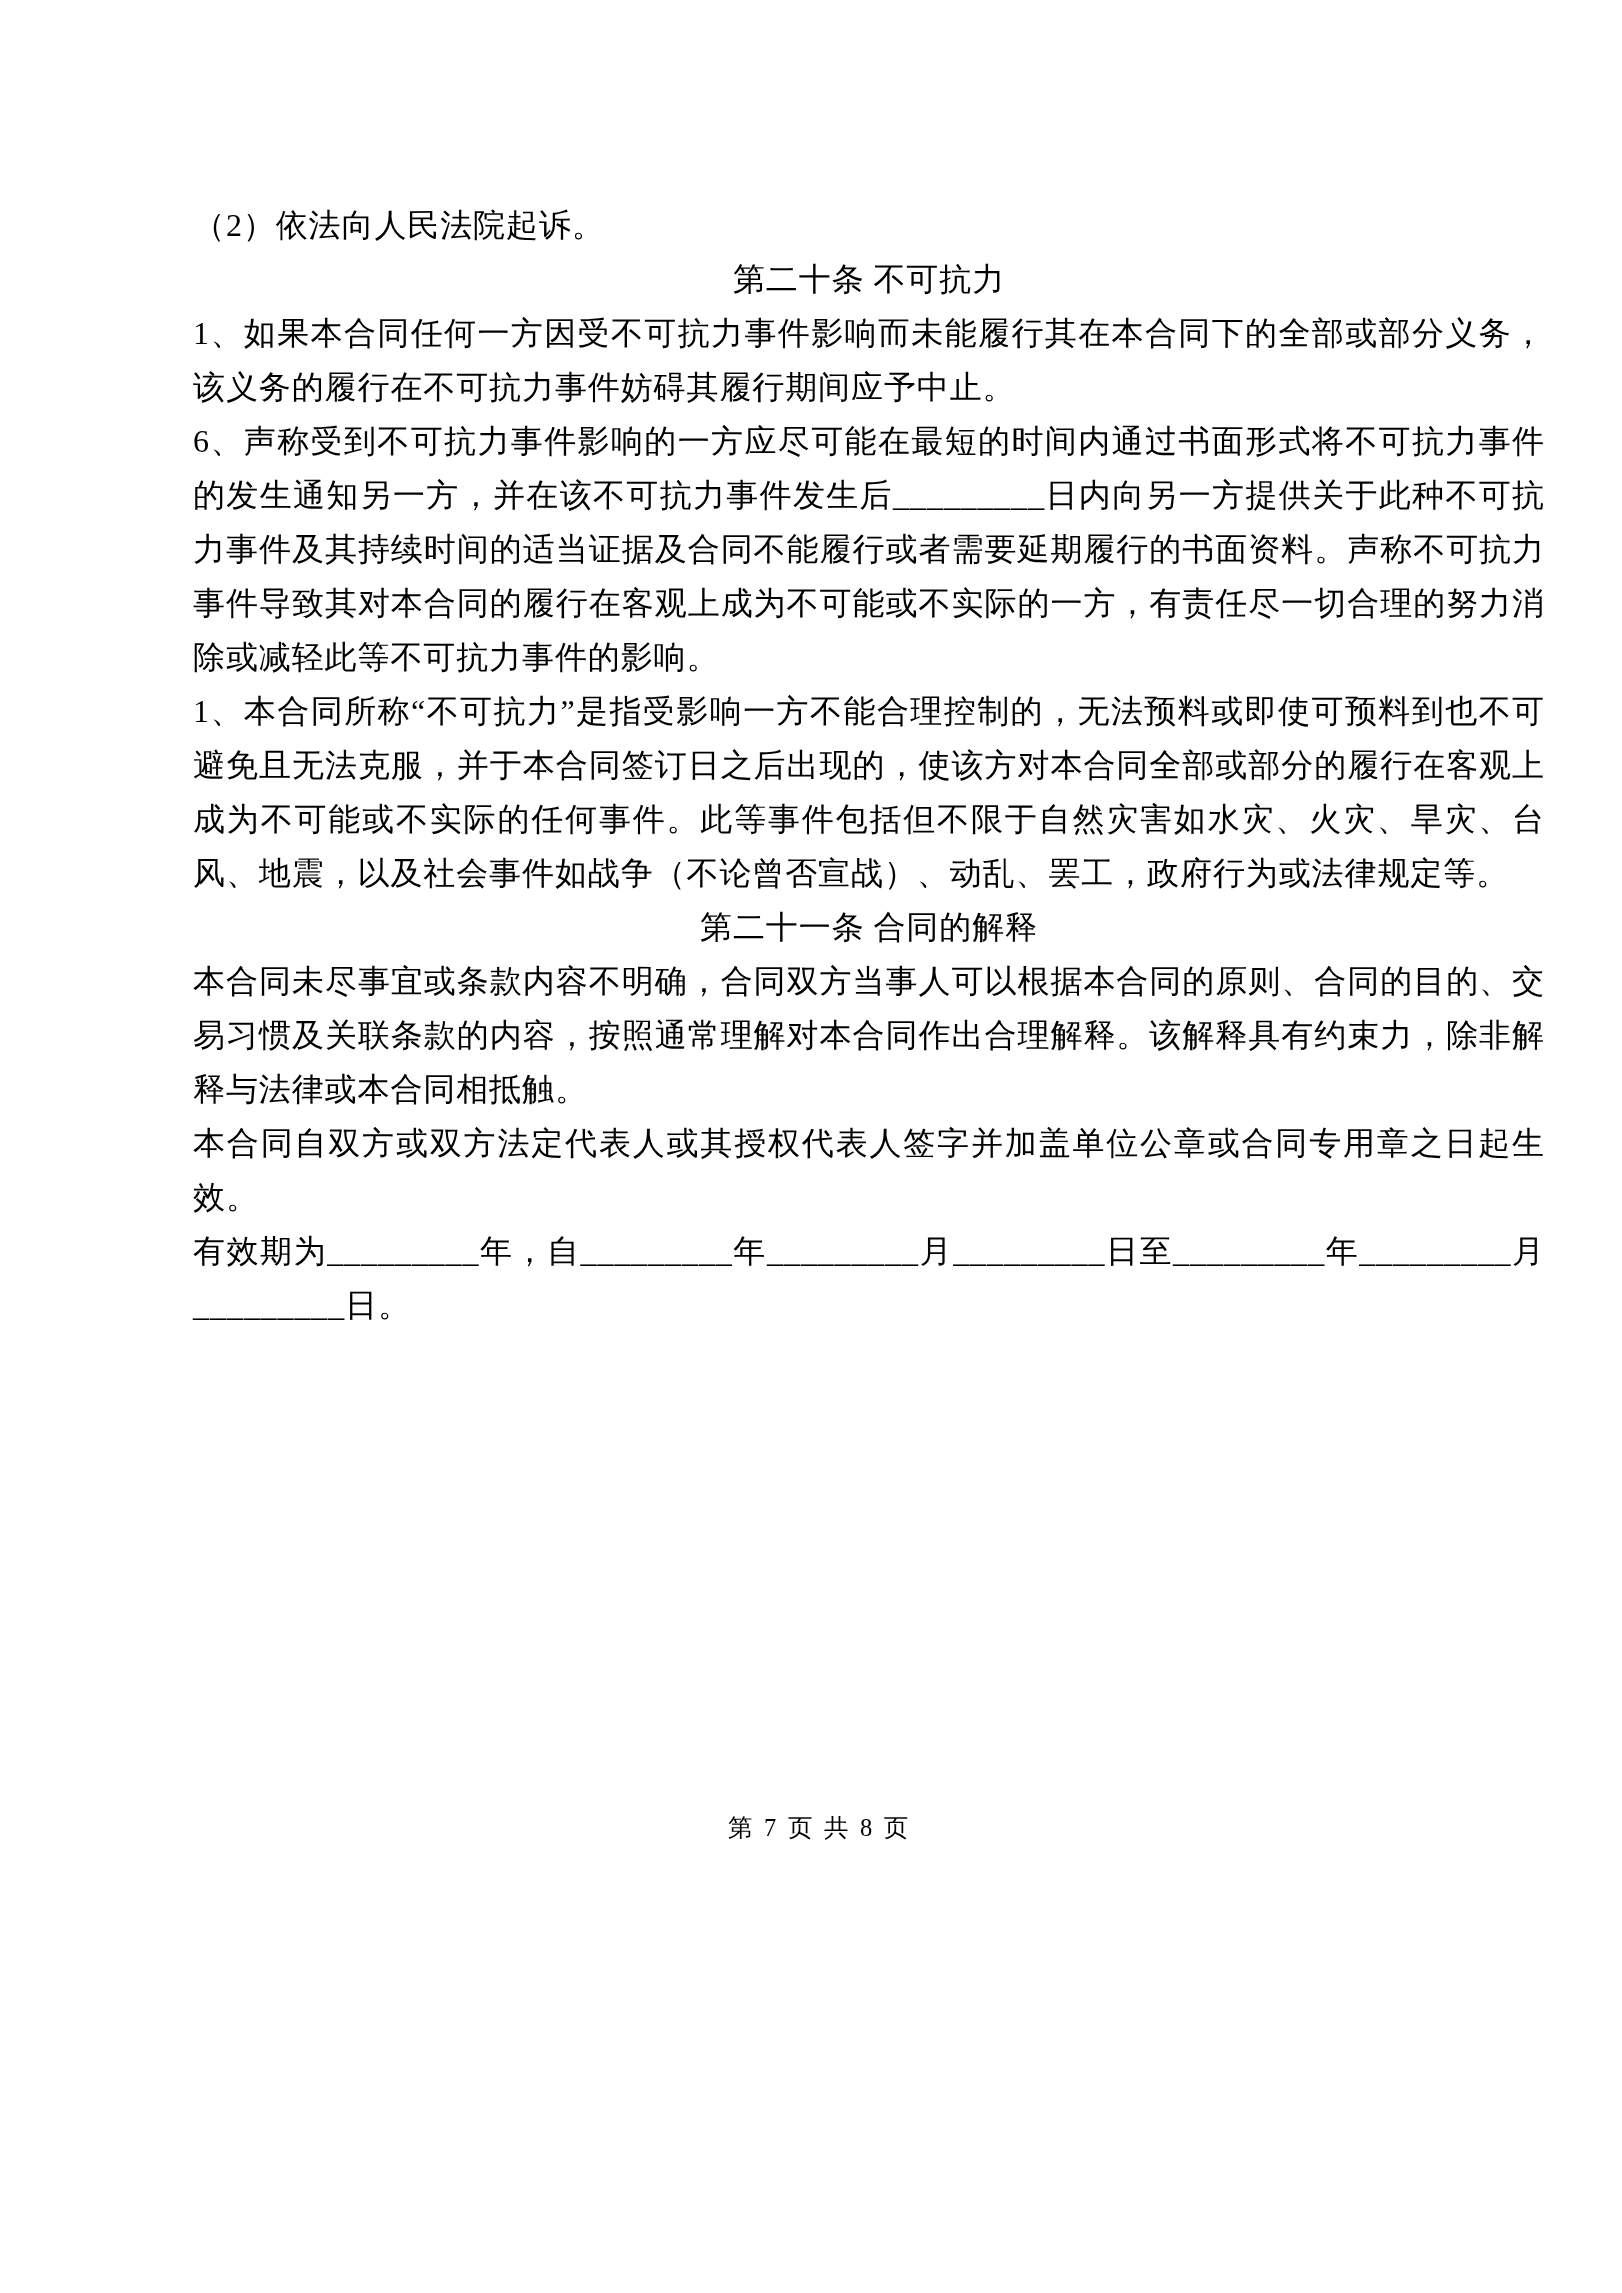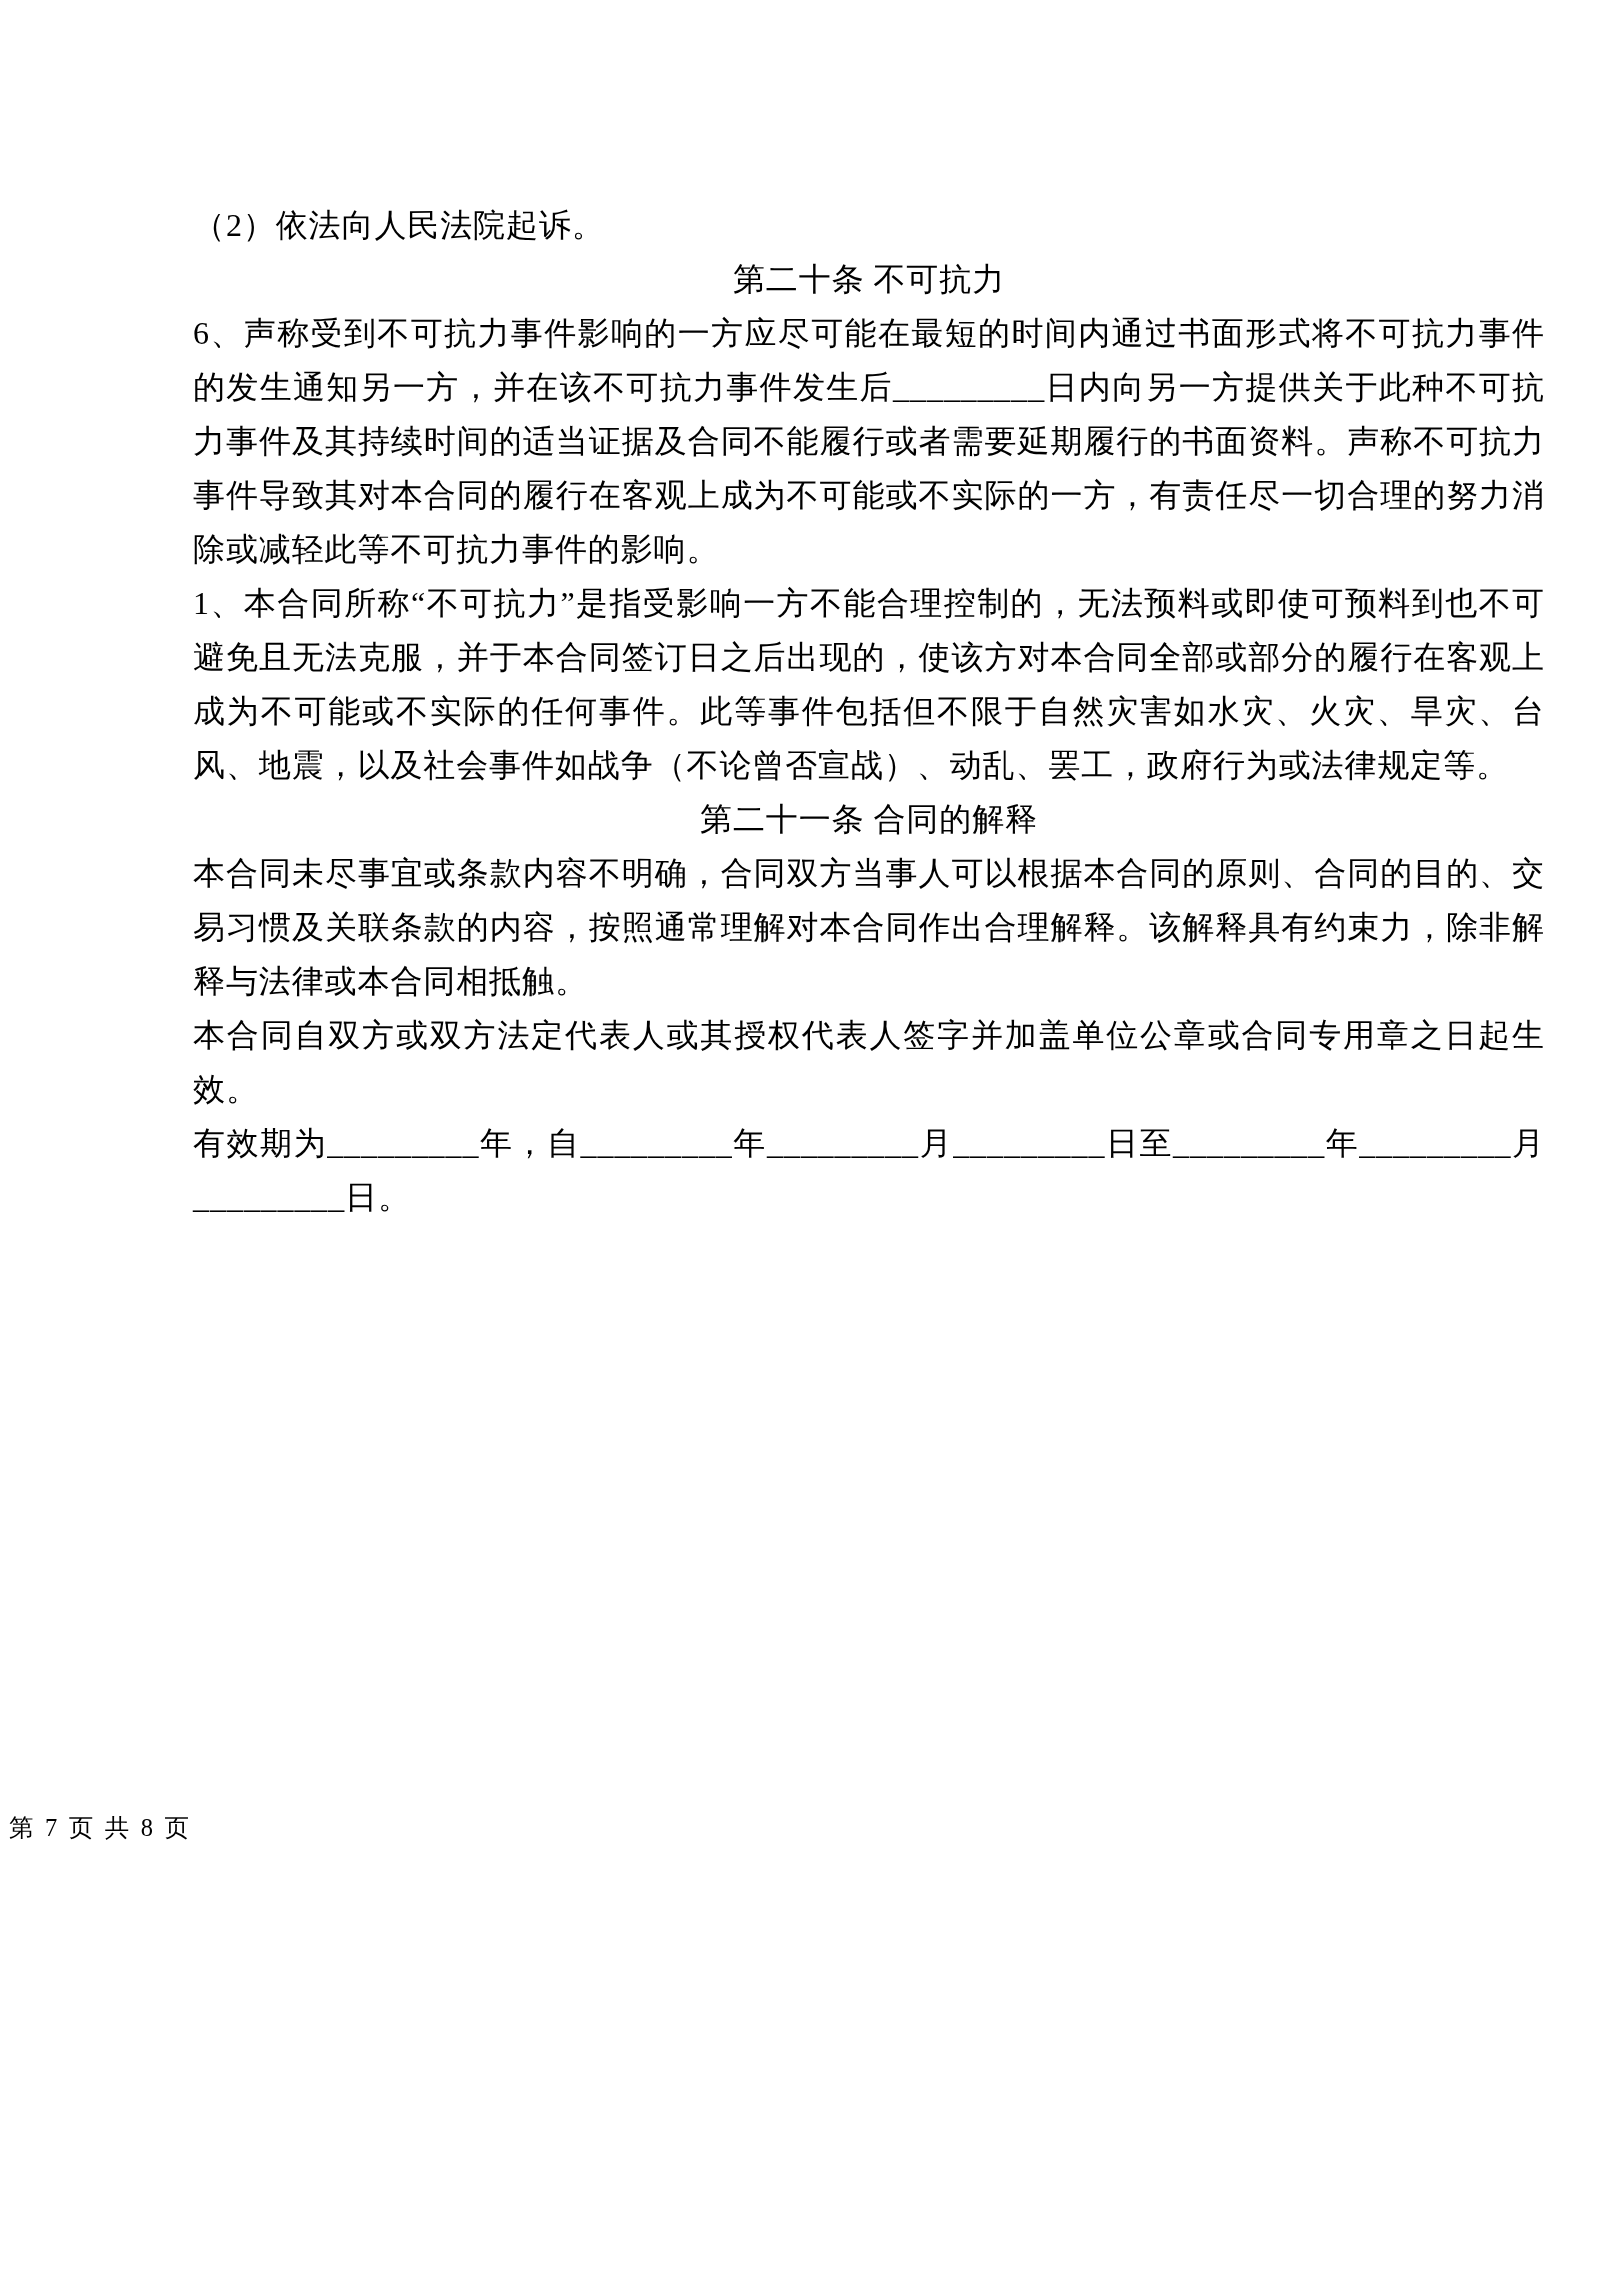--- a/index.html
+++ b/index.html
@@ -31,36 +31,37 @@
     text-align: justify;
     text-justify: inter-ideograph;
     word-break: break-all;
     white-space: pre-wrap;
   }
   .content p.heading {
     text-align: center;
   }
   .page-footer {
     position: absolute;
-    left: 9px;
+    left: 16px;
     right: 0;
     top: 1811px;
-    text-align: left;
+    text-align: center;
     font-size: 24.5px;
     letter-spacing: 2.7px;
     color: #000000;
   }
 </style>
 </head>
 <body>
 
 <div class="page">
   <div class="content">
     <p>（2）依法向人民法院起诉。</p>
     <p class="heading">第二十条 不可抗力</p>
+    <p>1、如果本合同任何一方因受不可抗力事件影响而未能履行其在本合同下的全部或部分义务，该义务的履行在不可抗力事件妨碍其履行期间应予中止。</p>
     <p>6、声称受到不可抗力事件影响的一方应尽可能在最短的时间内通过书面形式将不可抗力事件的发生通知另一方，并在该不可抗力事件发生后_________日内向另一方提供关于此种不可抗力事件及其持续时间的适当证据及合同不能履行或者需要延期履行的书面资料。声称不可抗力事件导致其对本合同的履行在客观上成为不可能或不实际的一方，有责任尽一切合理的努力消除或减轻此等不可抗力事件的影响。</p>
     <p>1、本合同所称“不可抗力”是指受影响一方不能合理控制的，无法预料或即使可预料到也不可避免且无法克服，并于本合同签订日之后出现的，使该方对本合同全部或部分的履行在客观上成为不可能或不实际的任何事件。此等事件包括但不限于自然灾害如水灾、火灾、旱灾、台风、地震，以及社会事件如战争（不论曾否宣战）、动乱、罢工，政府行为或法律规定等。</p>
     <p class="heading">第二十一条 合同的解释</p>
     <p>本合同未尽事宜或条款内容不明确，合同双方当事人可以根据本合同的原则、合同的目的、交易习惯及关联条款的内容，按照通常理解对本合同作出合理解释。该解释具有约束力，除非解释与法律或本合同相抵触。</p>
     <p>本合同自双方或双方法定代表人或其授权代表人签字并加盖单位公章或合同专用章之日起生效。</p>
     <p>有效期为_________年，自_________年_________月_________日至_________年_________月_________日。</p>
   </div>
   <div class="page-footer">第 7 页 共 8 页</div>
 </div>
 

